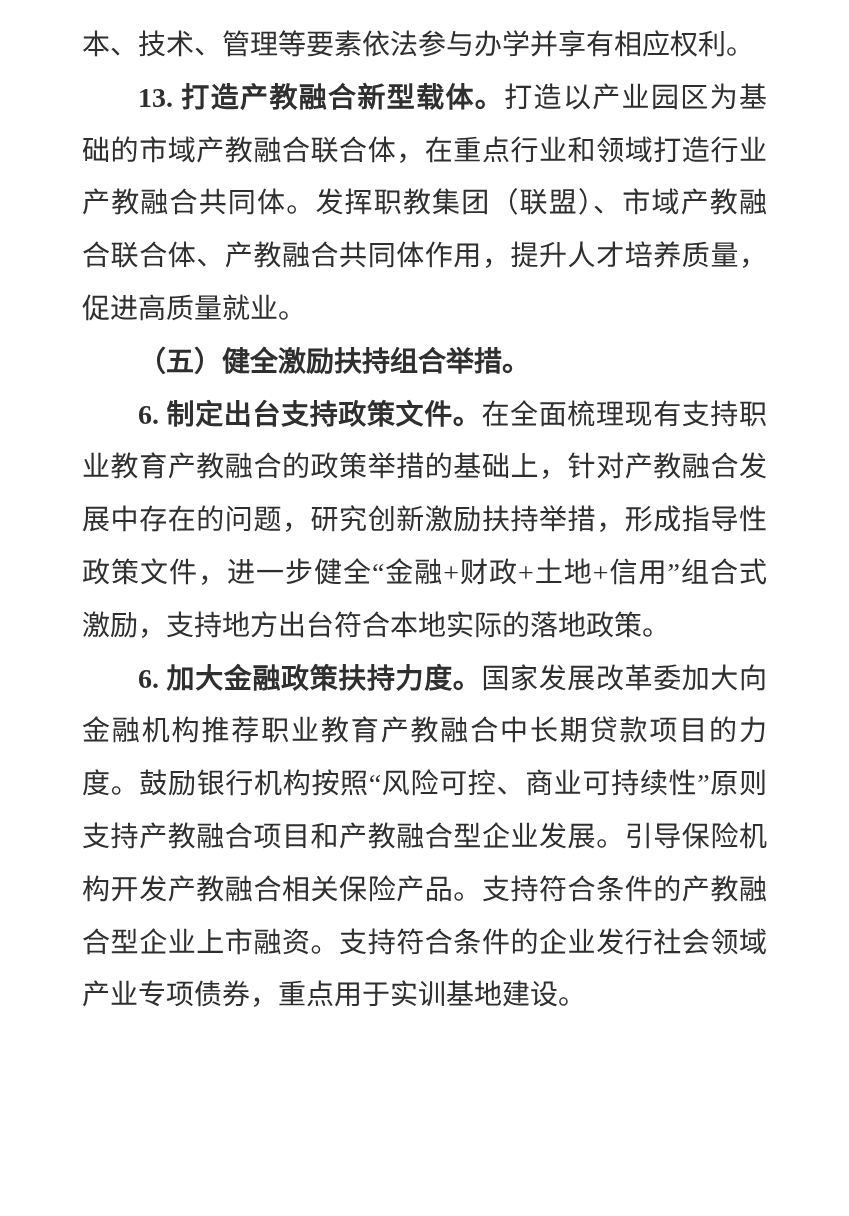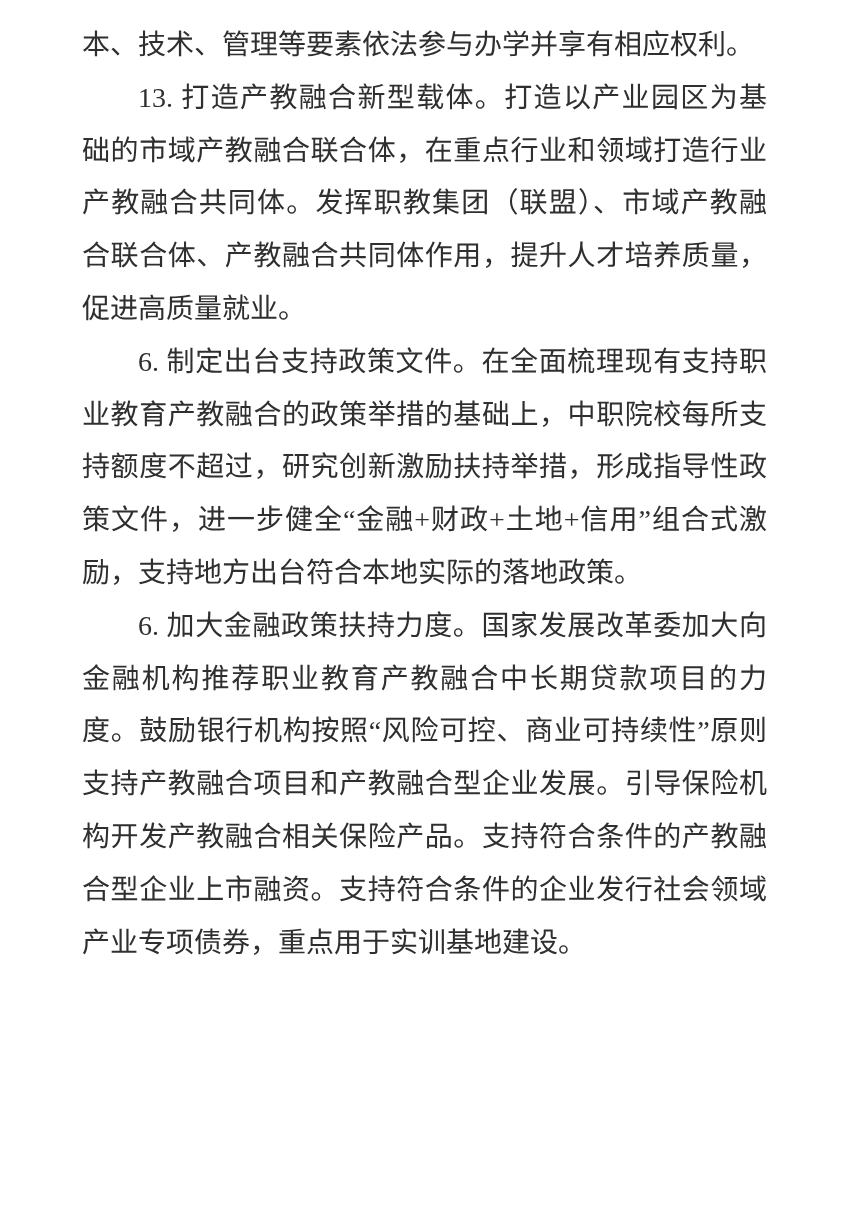--- a/index.html
+++ b/index.html
@@ -27,40 +27,43 @@
   }
   p.para {
     margin: 0;
     padding: 0;
     text-indent: 2em;
   }
   p.para.no-indent {
     text-indent: 0;
   }
   .lead {
-    font-weight: normal;
+    font-weight: bold;
   }
 </style>
 </head>
 <body>
 
 <div class="page">
   <div class="doc">
 
     <p class="para no-indent">
       <span class="body-text">本、技术、管理等要素依法参与办学并享有相应权利。</span>
     </p>
 
     <p class="para">
       <span class="lead">13. 打造产教融合新型载体。</span><span class="body-text">打造以产业园区为基础的市域产教融合联合体，在重点行业和领域打造行业产教融合共同体。发挥职教集团（联盟）、市域产教融合联合体、产教融合共同体作用，提升人才培养质量，促进高质量就业。</span>
     </p>
 
+    <p class="para">
+      <span class="lead">（五）健全激励扶持组合举措。</span>
+    </p>
 
     <p class="para">
-      <span class="lead">6. 制定出台支持政策文件。</span><span class="body-text">在全面梳理现有支持职业教育产教融合的政策举措的基础上，中职院校每所支持额度不超过，研究创新激励扶持举措，形成指导性政策文件，进一步健全“金融+财政+土地+信用”组合式激励，支持地方出台符合本地实际的落地政策。</span>
+      <span class="lead">6. 制定出台支持政策文件。</span><span class="body-text">在全面梳理现有支持职业教育产教融合的政策举措的基础上，针对产教融合发展中存在的问题，研究创新激励扶持举措，形成指导性政策文件，进一步健全“金融+财政+土地+信用”组合式激励，支持地方出台符合本地实际的落地政策。</span>
     </p>
 
     <p class="para">
       <span class="lead">6. 加大金融政策扶持力度。</span><span class="body-text">国家发展改革委加大向金融机构推荐职业教育产教融合中长期贷款项目的力度。鼓励银行机构按照“风险可控、商业可持续性”原则支持产教融合项目和产教融合型企业发展。引导保险机构开发产教融合相关保险产品。支持符合条件的产教融合型企业上市融资。支持符合条件的企业发行社会领域产业专项债券，重点用于实训基地建设。</span>
     </p>
 
 
   </div>
 </div>
 

